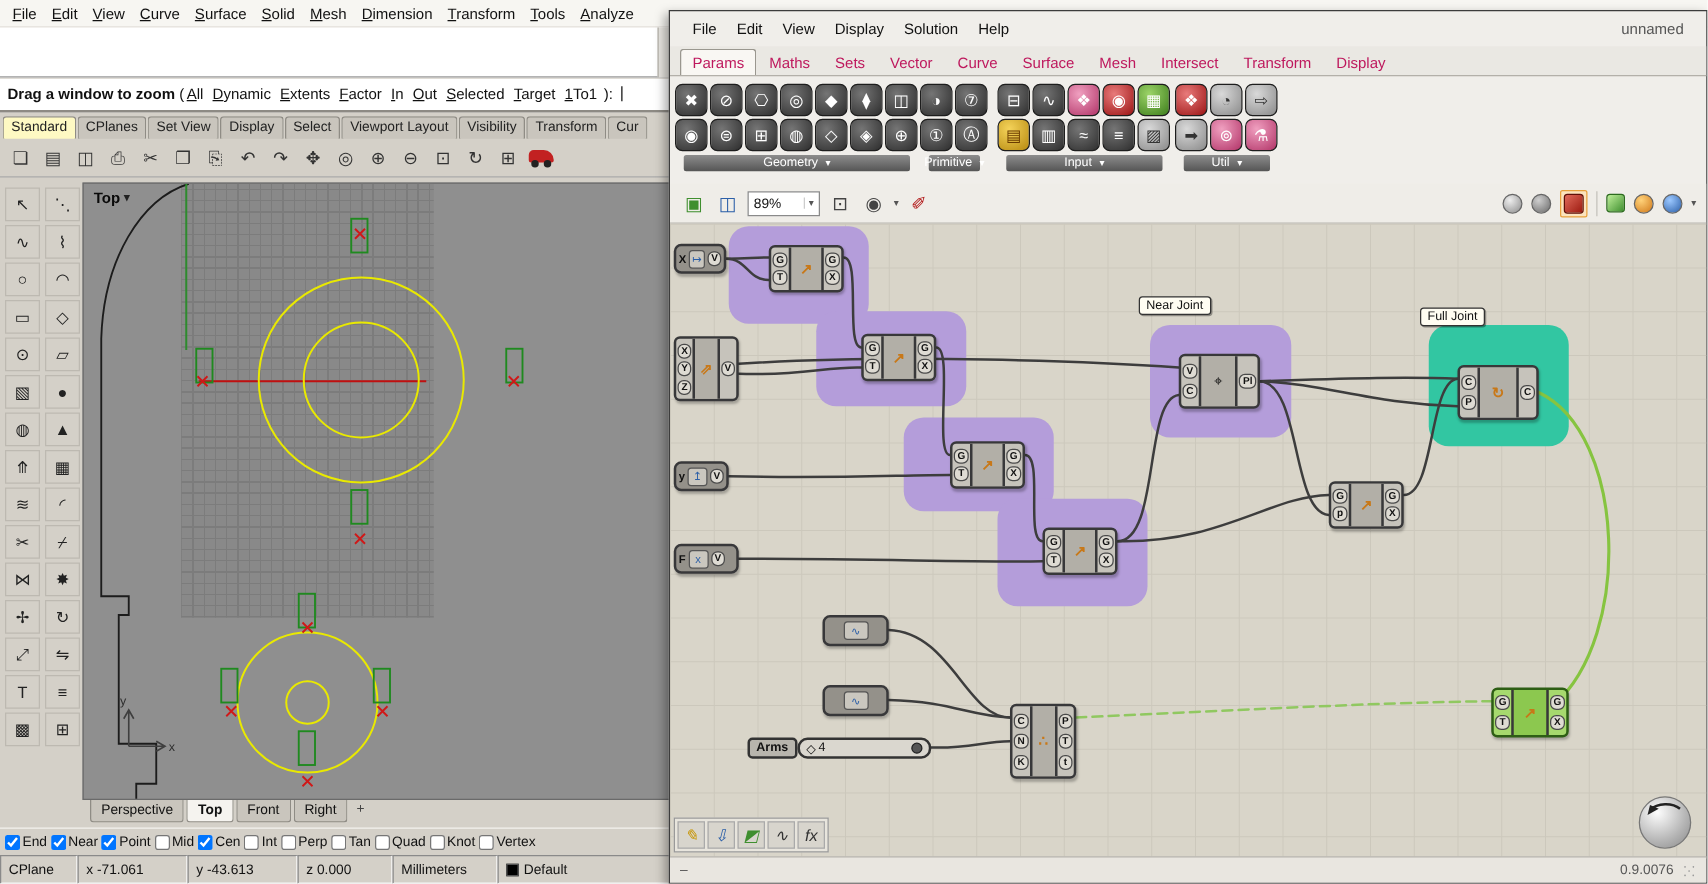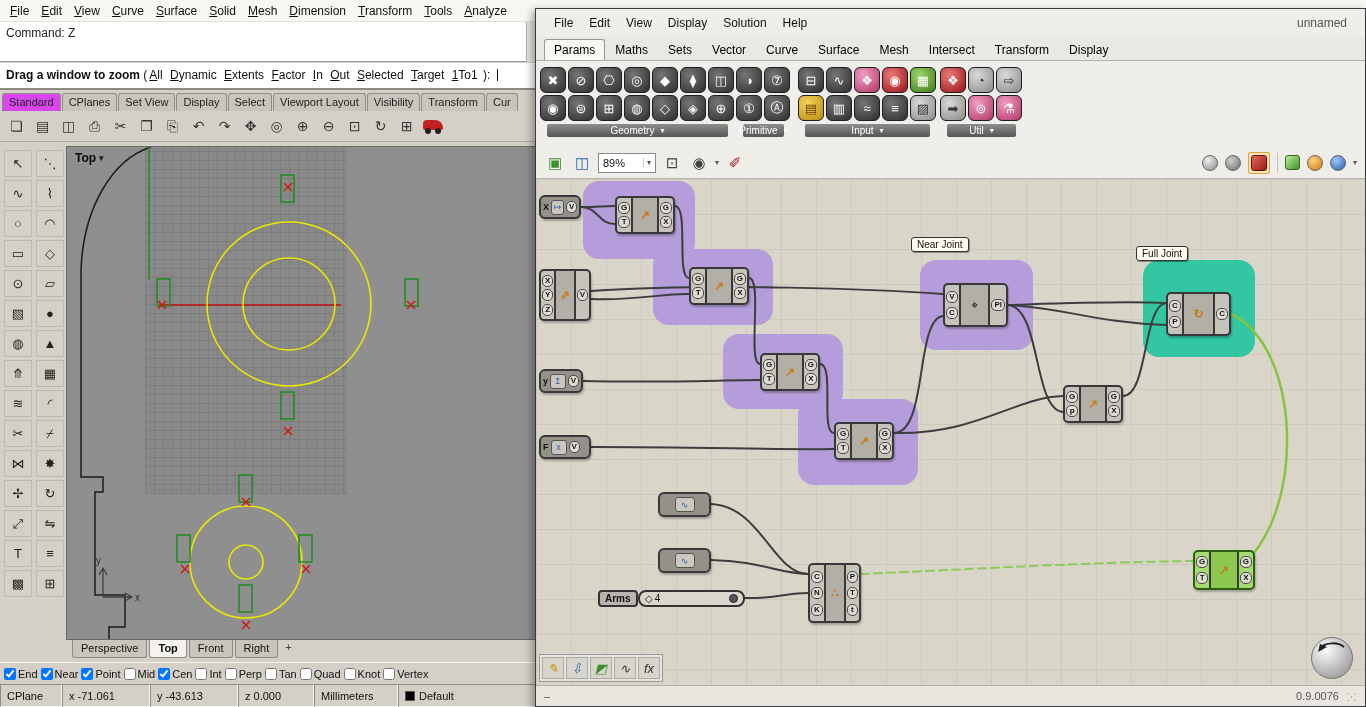--- a/index.html
+++ b/index.html
@@ -19,21 +19,21 @@
   .r-prompt{position:absolute;left:0;top:63px;width:537px;height:27px;background:#fff;
     border-bottom:2px solid #8d8a84;padding:5px 6px;white-space:nowrap;overflow:hidden}
   .r-prompt b{font-weight:bold}
   .opt{display:inline-block;margin:0 2px}
   .opt::first-letter{text-decoration:underline}
   .caret{display:inline-block;width:1px;height:12px;background:#111;vertical-align:-2px;margin-left:3px}
   .r-tabs{position:absolute;left:0;top:92px;width:537px;height:19px;display:flex;align-items:flex-end;
     padding-left:2px;gap:1px}
   .rtab{font-size:11px;line-height:15px;padding:1px 6px;background:#c9c5bd;border:1px solid #8f8c85;
     border-bottom:none;border-radius:3px 3px 0 0;color:#222;white-space:nowrap}
-  .rtab.active{background:#d946ef}
+  .rtab.active{background:#fef9c3}
   .r-toolbar{position:absolute;left:0;top:111px;width:537px;height:31px;border-bottom:1px solid #aaa;
     display:flex;align-items:center;gap:1px;padding-left:4px}
   .ticon{width:25px;height:25px;display:flex;align-items:center;justify-content:center;font-size:14px;
     color:#333;border:1px solid transparent;border-radius:2px}
   .car{width:20px;height:10px;background:#c22121;border-radius:4px 8px 2px 2px;position:relative;margin-top:-3px}
   .car::before,.car::after{content:"";position:absolute;bottom:-4px;width:6px;height:6px;background:#222;border-radius:50%}
   .car::before{left:2px}.car::after{right:2px}
   .r-palette{position:absolute;left:0;top:146px;width:66px;height:494px;display:grid;
     grid-template-columns:28px 28px;gap:3px 4px;padding:4px 0 0 4px;align-content:start}
   .pic{width:28px;height:27px;border:1px solid #bdb9b1;display:flex;align-items:center;
@@ -62,21 +62,21 @@
   .swatch{width:10px;height:10px;background:#000;border:1px solid #555;display:inline-block}
 
   
   .gh{position:absolute;left:535px;top:8px;width:831px;height:699px;background:#f0eeea;
     border:1px solid #3c3c3c;box-shadow:-3px 3px 8px rgba(0,0,0,.35);z-index:10}
   .g-menu{position:absolute;left:0;top:0;width:100%;height:28px;display:flex;align-items:center;padding:0 10px}
   .g-menu span{padding:3px 8px}
   .g-doc{margin-left:auto;color:#555}
   .g-tabs{position:absolute;left:0;top:28px;width:100%;height:24px;display:flex;align-items:flex-end;
     padding-left:8px;border-bottom:1px solid #b3b0a9;background:#eae8e3}
-  .gtab{padding:3px 9px;color:#000000;border:1px solid transparent;border-bottom:none}
+  .gtab{padding:3px 9px;color:#be185d;border:1px solid transparent;border-bottom:none}
   .gtab.active{background:#f9f7f3;border-color:#9a978f;border-radius:3px 3px 0 0}
   .g-palette{position:absolute;left:0;top:52px;width:100%;height:86px}
   .pgroup{position:absolute;top:6px;display:flex;flex-direction:column;align-items:center}
   .pgrid{display:grid;grid-template-rows:repeat(2,27px);grid-auto-flow:column;grid-auto-columns:27px;gap:1px}
   .gicon{width:26px;height:26px;display:flex;align-items:center;justify-content:center;font-size:13px;
     color:#fff;background:radial-gradient(circle at 35% 30%,#757575,#2e2e2e);border-radius:6px;border:1px solid #1d1d1d}
   .gicon.red{background:radial-gradient(circle at 35% 30%,#e87a7a,#9c1414)}
   .gicon.pnk{background:radial-gradient(circle at 35% 30%,#f0a0c0,#b23468)}
   .gicon.ylw{background:radial-gradient(circle at 35% 30%,#f5d35a,#b78a10);color:#6b3c00}
   .gicon.grn{background:radial-gradient(circle at 35% 30%,#9cd468,#3d7d1c)}
@@ -163,21 +163,20 @@
       <span>Surface</span>
       <span>Solid</span>
       <span>Mesh</span>
       <span>Dimension</span>
       <span>Transform</span>
       <span>Tools</span>
       <span>Analyze</span>
     </div>
 
     <div class="r-cmd">
-      <div>Command: Z</div>
     </div>
     <div class="r-cmdscroll"></div>
 
     <div class="r-prompt">
       <b>Drag a window to zoom</b>
       <span>(</span><span class="opt">All</span>
       <span class="opt">Dynamic</span>
       <span class="opt">Extents</span>
       <span class="opt">Factor</span>
       <span class="opt">In</span>

